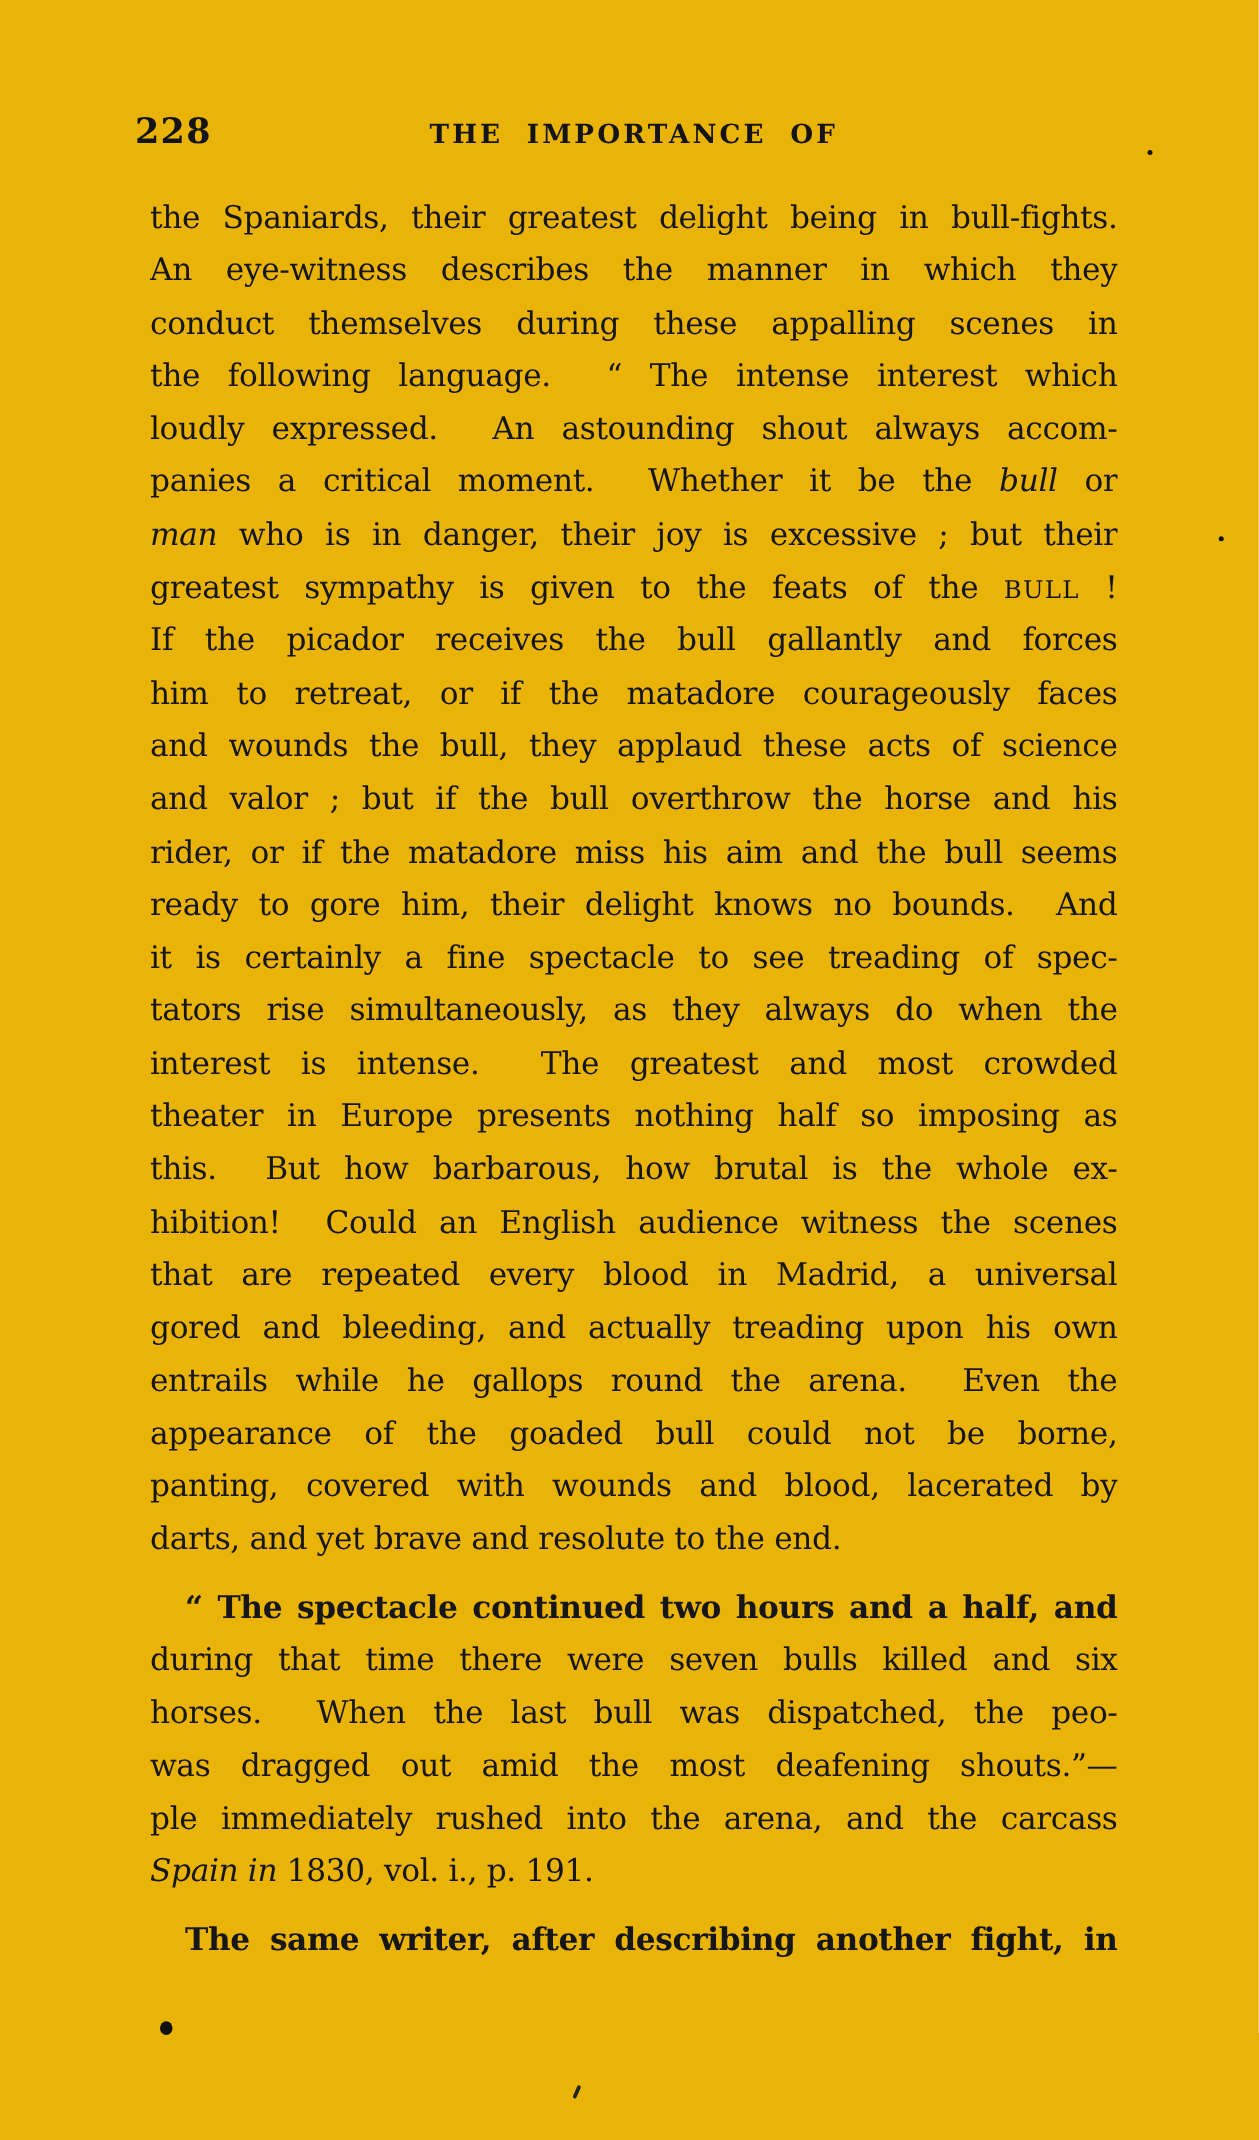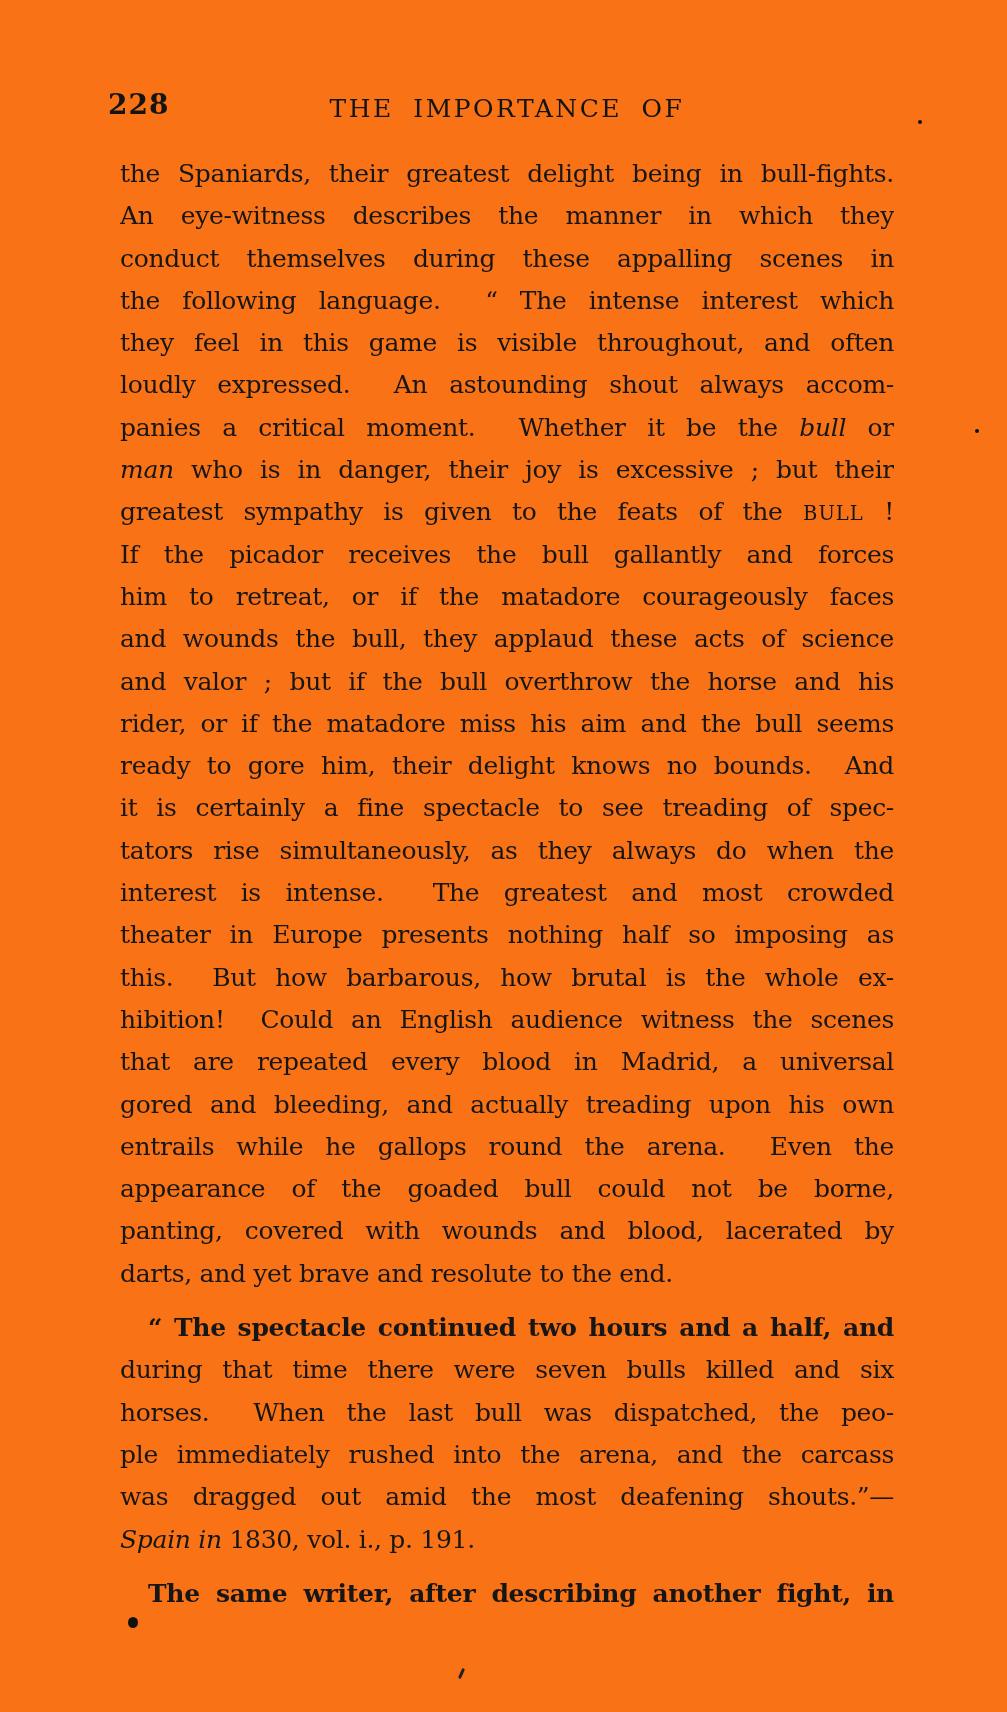--- a/index.html
+++ b/index.html
@@ -4,42 +4,42 @@
 <style>
   html, body {
     margin: 0;
     padding: 0;
     background: #ffffff;
   }
   .page {
     position: relative;
     width: 1007px;
     height: 1712px;
-    background: #f97316;
+    background: #eab308;
     overflow: hidden;
     font-family: "DejaVu Serif", "Liberation Serif", serif;
     color: #161616;
   }
   .page-number {
     position: absolute;
     left: 108px;
     top: 88px;
     font-size: 28px;
     font-weight: 700;
     letter-spacing: 1px;
     color: #141414;
   }
   .running-title {
     position: absolute;
     left: 108px;
     top: 94px;
     width: 798px;
     text-align: center;
-    font-size: 25px;
-    font-weight: 400;
+    font-size: 21px;
+    font-weight: 700;
     letter-spacing: 2.5px;
     word-spacing: 9px;
     color: #141414;
   }
   .body-text {
     position: absolute;
     left: 108px;
     top: 141px;
     width: 798px;
   }
@@ -84,21 +84,20 @@
   <div class="page-number">228</div>
 
   <div class="running-title">THE IMPORTANCE OF</div>
 
   <div class="body-text">
       <div class="para">
         <div class="line just"><span>the Spaniards, their greatest delight being in bull-fights.</span></div>
         <div class="line just"><span>An eye-witness describes the manner in which they</span></div>
         <div class="line just"><span>conduct themselves during these appalling scenes in</span></div>
         <div class="line just"><span>the following language.&nbsp; “ The intense interest which</span></div>
-        <div class="line just"><span>they feel in this game is visible throughout, and often</span></div>
         <div class="line just"><span>loudly expressed.&nbsp; An astounding shout always accom-</span></div>
         <div class="line just"><span>panies a critical moment.&nbsp; Whether it be the </span><span class="it">bull</span><span> or</span></div>
         <div class="line just"><span class="it">man</span><span> who is in danger, their joy is excessive ; but their</span></div>
         <div class="line just"><span>greatest sympathy is given to the feats of the </span><span class="sc">BULL</span><span> !</span></div>
         <div class="line just"><span>If the picador receives the bull gallantly and forces</span></div>
         <div class="line just"><span>him to retreat, or if the matadore courageously faces</span></div>
         <div class="line just"><span>and wounds the bull, they applaud these acts of science</span></div>
         <div class="line just"><span>and valor ; but if the bull overthrow the horse and his</span></div>
         <div class="line just"><span>rider, or if the matadore miss his aim and the bull seems</span></div>
         <div class="line just"><span>ready to gore him, their delight knows no bounds.&nbsp; And</span></div>
@@ -112,22 +111,22 @@
         <div class="line just"><span>gored and bleeding, and actually treading upon his own</span></div>
         <div class="line just"><span>entrails while he gallops round the arena.&nbsp; Even the</span></div>
         <div class="line just"><span>appearance of the goaded bull could not be borne,</span></div>
         <div class="line just"><span>panting, covered with wounds and blood, lacerated by</span></div>
         <div class="line"><span>darts, and yet brave and resolute to the end.</span></div>
       </div>
       <div class="para">
         <div class="line just indent"><span>“ The spectacle continued two hours and a half, and</span></div>
         <div class="line just"><span>during that time there were seven bulls killed and six</span></div>
         <div class="line just"><span>horses.&nbsp; When the last bull was dispatched, the peo-</span></div>
+        <div class="line just"><span>was dragged out amid the most deafening shouts.”—</span></div>
         <div class="line just"><span>ple immediately rushed into the arena, and the carcass</span></div>
-        <div class="line just"><span>was dragged out amid the most deafening shouts.”—</span></div>
         <div class="line"><span class="it">Spain in</span><span> 1830, vol. i., p. 191.</span></div>
       </div>
       <div class="para">
         <div class="line just indent"><span>The same writer, after describing another fight, in</span></div>
       </div>
     </div>
 
   <div class="speck speck-a"></div>
   <div class="speck speck-b"></div>
   <div class="speck speck-c"></div>

